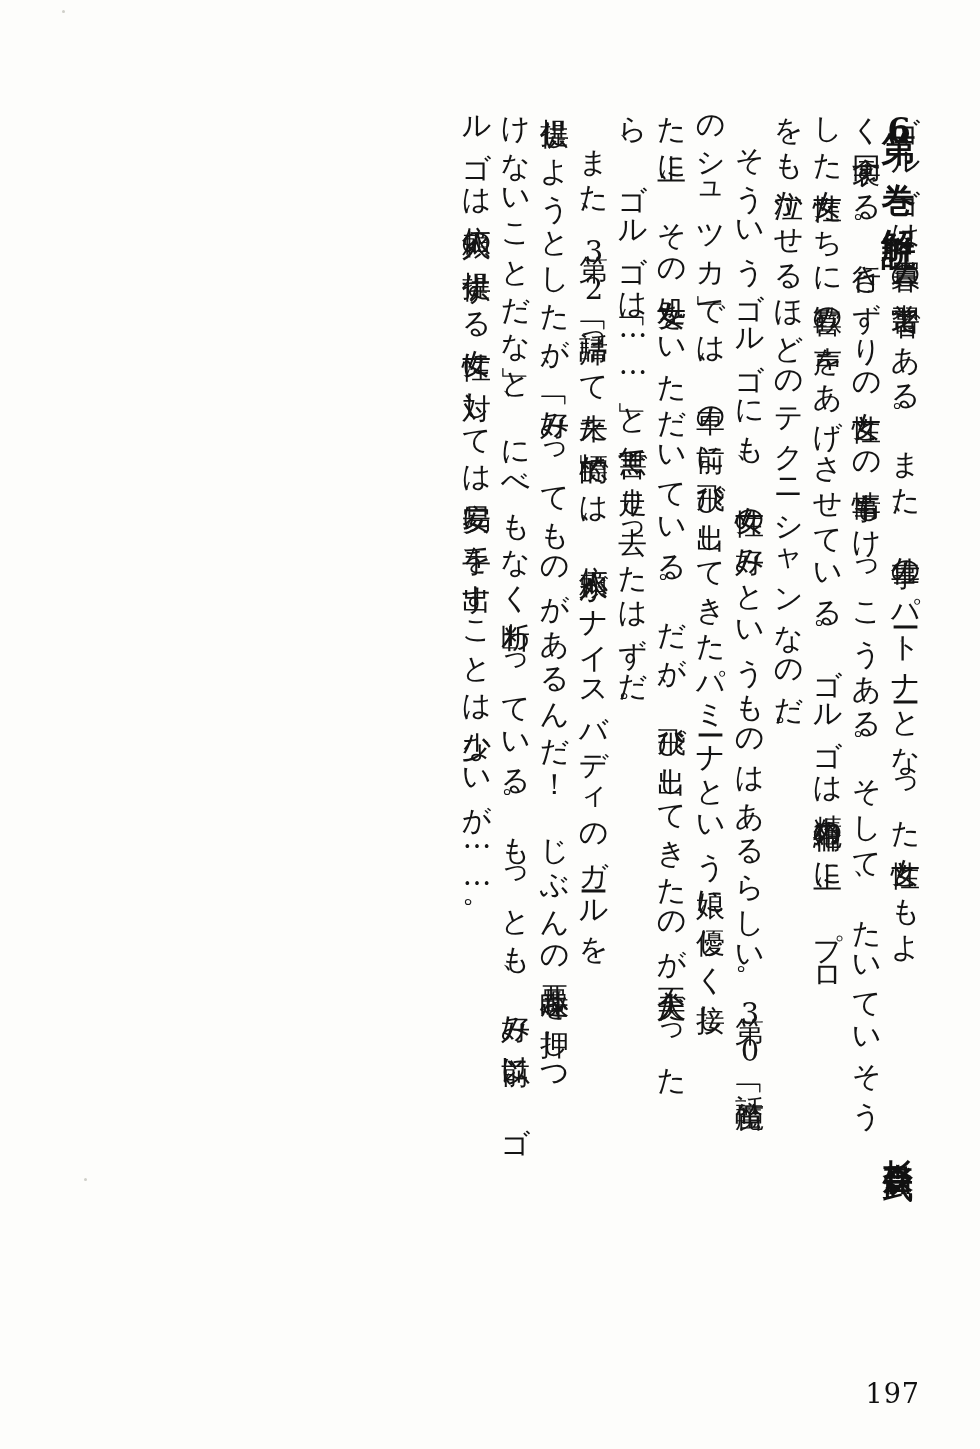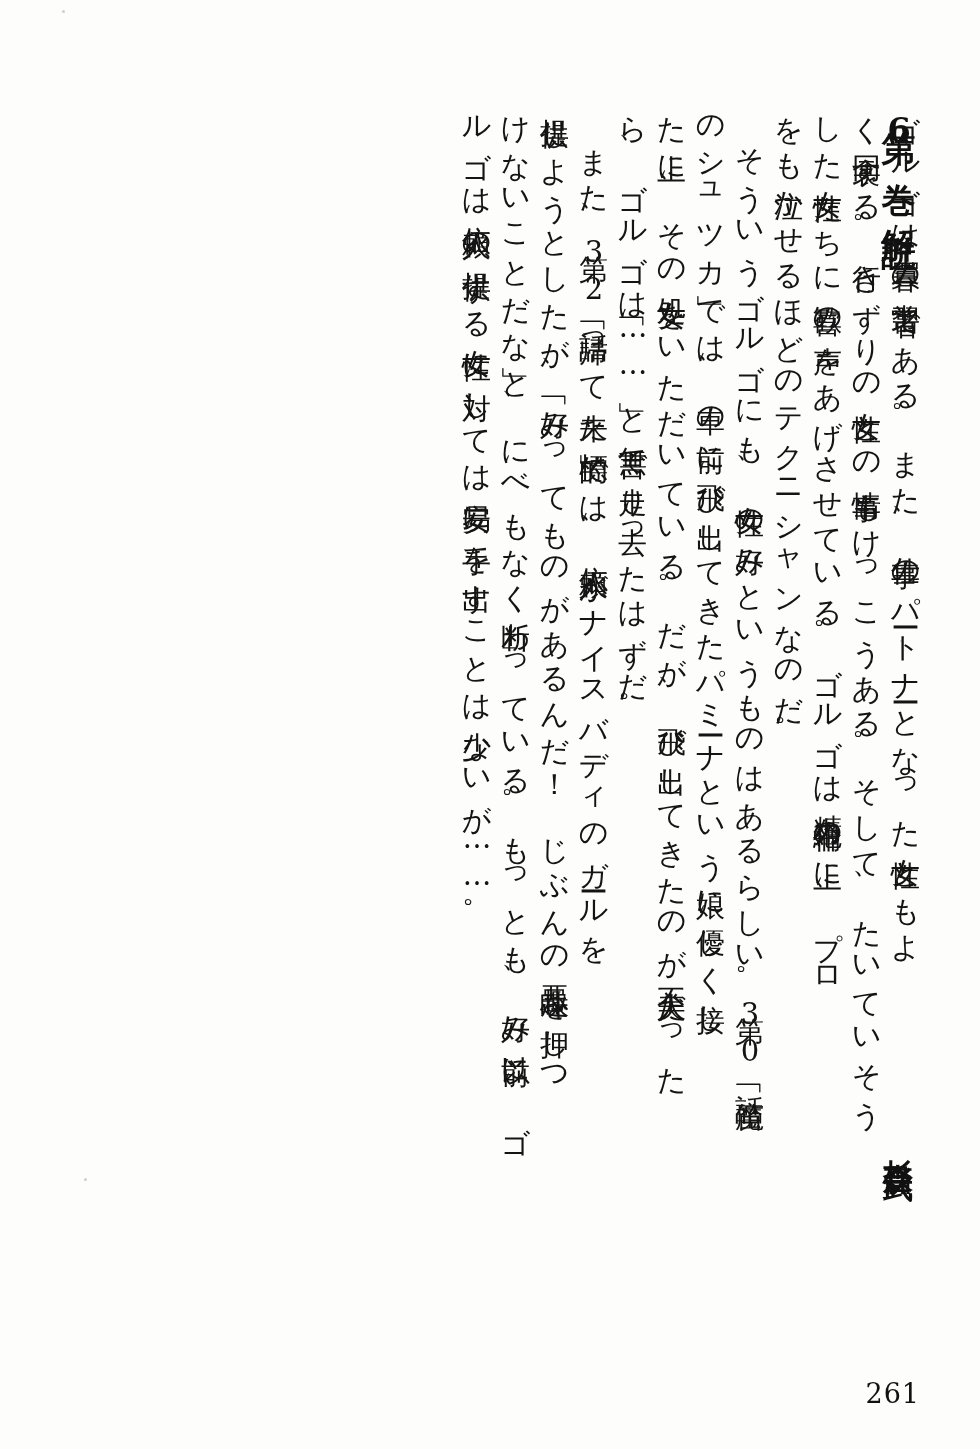--- a/index.html
+++ b/index.html
@@ -114,15 +114,15 @@
     <div class="col">た上に、その処女をいただいている。だが、飛び出してきたのが不美人だった</div>
     <div class="col">ら、ゴルゴは「……」と無言で走り去ったはずだ。</div>
     <div class="col">　また、第32話「帰って来た標的」では、依頼人がナイスバディのガールを</div>
     <div class="col">提供しようとしたが、「好みってものがあるんだ！　じぶんの悪趣味を押しつ</div>
     <div class="col">けないことだな」と、にべもなく断わっている。もっとも、好み以前に、ゴ</div>
     <div class="col">ルゴは依頼人の提供する女性に対しては安易に手を出すことは少ないが……。</div>
   </div>
 
   <div class="author-col">杉森昌武</div>
 
-  <div class="page-number">261</div>
+  <div class="page-number">197</div>
 
 </div>
 
 </body></html>

